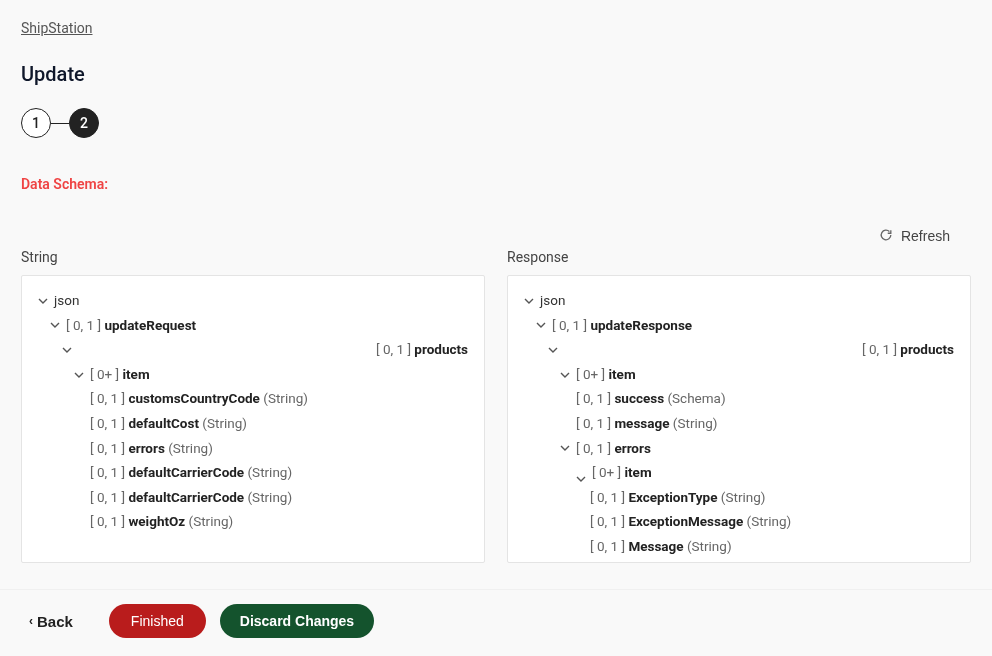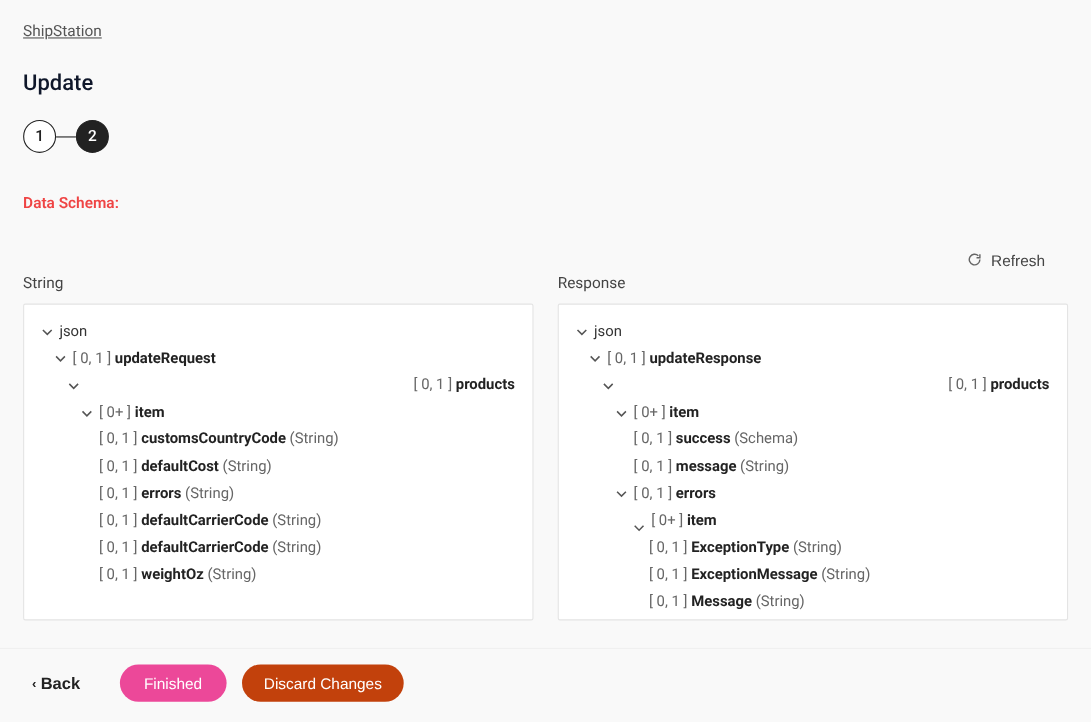--- a/index.html
+++ b/index.html
@@ -85,29 +85,29 @@
       display: flex; align-items: center; gap: 14px;
     }
     .back-btn {
       background: none; border: none;
       font-size: 15px; font-weight: 600; color: #222;
       display: flex; align-items: center; gap: 4px;
       cursor: pointer; padding: 6px 8px;
     }
     .back-btn .chev { font-size: 12px; }
     .finished-btn {
-      background: #ec4899; color: #fff;
+      background: #b91c1c; color: #fff;
       border: none; border-radius: 18px;
       padding: 9px 22px; font-size: 14px; font-weight: 500;
       cursor: pointer; margin-left: 14px;
     }
     .discard-btn {
-      background: #c2410c; color: #fff;
+      background: #14532d; color: #fff;
       border: none; border-radius: 18px;
-      padding: 9px 20px; font-size: 14px; font-weight: 400;
+      padding: 9px 20px; font-size: 14px; font-weight: 700;
       cursor: pointer;
     }
   </style>
 </head>
 <body>
 
 <div class="container">
   <a href="#" class="breadcrumb">ShipStation</a>
   <h1 class="page-title">Update</h1>
 

